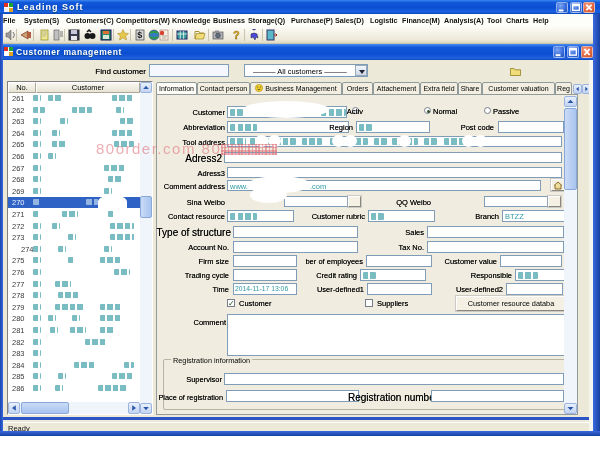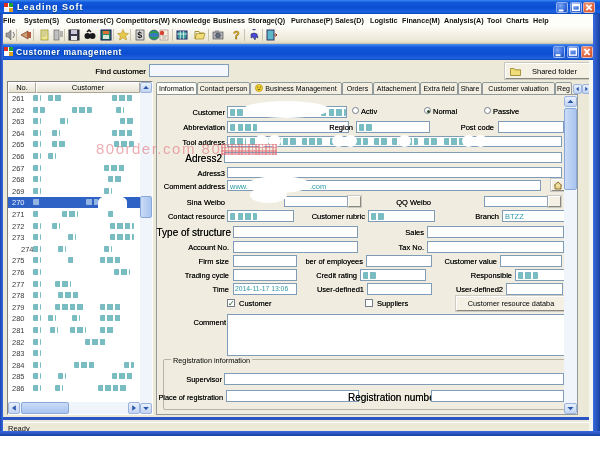--- a/index.html
+++ b/index.html
@@ -158,21 +158,26 @@
       </svg>
     </div>
 <div class="ab" style="left:581px;top:46px;width:12px;height:12px;border-radius:2px;background:radial-gradient(circle at 35% 30%,#f5a990 0%,#e8714a 45%,#c94d22 100%);border:1px solid #e8f0ff88">
       <svg width="12" height="12" style="position:absolute;left:-1px;top:-1px">
         <path d="M3.3600000000000003,3.0 L8.64,9.0 M8.64,3.0 L3.3600000000000003,9.0" stroke="#fff" stroke-width="1.8" fill="none"></path>
       </svg>
     </div>
 
 <div class="lbl" style="left:76px;top:67px;width:70px;font-size:8px">Find customer</div>
 <div class="tb" style="left:149px;top:64px;width:80px;height:13px;background:#f4f7fd"></div>
-<div class="btn3" style="left:505px;top:63px;width:85px;height:16px;line-height:15px;padding-left:14px;font-size:7.5px">Shared folder</div>
+<div class="tb" style="left:244px;top:64px;width:124px;height:13px">
+ <div class="ab" style="left:0;top:2px;width:110px;text-align:center;font-size:7.5px;color:#000;white-space:nowrap">——— All customers ———</div>
+ <div class="ab" style="right:0px;top:0px;width:12px;height:11px;background:linear-gradient(180deg,#f2f6fc,#cfd8e8);border:1px solid #9ab;">
+        <div style="position:absolute;left:2.5px;top:3.5px;width:0;height:0;border-left:3px solid transparent;border-right:3px solid transparent;border-top:4px solid #223"></div>
+      </div>
+</div>
 <svg class="ab" style="left:510px;top:67px;z-index:2" width="11" height="9">
       <path d="M0.5,8.5 V1.5 H4 L5,2.8 H10.5 V8.5 Z" fill="#f0dc78" stroke="#908020" stroke-width="0.8"></path>
     </svg>
 <div class="ab" style="left:7px;top:81px;width:146px;height:334px;background:#fff;border:1px solid #808080;border-right-color:#fff;border-bottom-color:#fff"></div>
 <div class="ab" style="left:8px;top:82px;width:28px;height:11px;background:linear-gradient(180deg,#f8f7f2,#e8e4d4);border:1px solid #aca899;border-top-color:#fff;border-left-color:#fff;font-size:7.5px;text-align:center;line-height:10px">No.</div>
 <div class="ab" style="left:36px;top:82px;width:104px;height:11px;background:linear-gradient(180deg,#f8f7f2,#e8e4d4);border:1px solid #aca899;border-top-color:#fff;border-left-color:#fff;font-size:7.5px;text-align:center;line-height:10px">Customer</div>
 <div class="ab" style="left:12px;top:93.9px;font-size:7.5px;color:#3a3a3a;z-index:2">261</div>
 <div class="zh" style="left:33px;top:94.9px;width:8px;z-index:31;"></div>
 <div class="zh" style="left:48px;top:94.9px;width:14px;z-index:31;"></div>
 <div class="zh" style="left:112px;top:94.9px;width:22px;z-index:31;"></div>
@@ -316,21 +321,21 @@
         <path d="M6.3,5.0 L2.88,7.800000000000001 V2.2 Z" fill="#2b57a8"></path>
       </svg>
     </div>
 <div class="ab" style="left:156px;top:94px;width:422px;height:321px;background:#f0ede0;border:1px solid #919b9c;z-index:1"></div>
 <div class="ab" style="left:0;top:0;z-index:5">
       <div class="lbl" style="left:135px;top:108px;width:90px;font-size:7.5px">Customer</div>
       <div class="tb" style="left:227px;top:106px;width:120px;height:12px"></div>
       <div class="zh" style="left:230px;top:108.5px;width:13px;height:7px;z-index:31"></div>
       <div class="zh" style="left:321px;top:108.5px;width:25px;height:7px;z-index:31"></div>
       <div class="radio" style="left:352px;top:107px"></div>
-      <div class="lbl" style="left:361px;top:107px;width:30px;text-align:left">Activ</div>
+      <div class="lbl" style="left:340px;top:107px;width:30px;text-align:center">Activ</div>
       <div class="radio" style="left:424px;top:107px">
         <div class="rdot"></div>
       </div>
       <div class="lbl" style="left:433px;top:107px;width:40px;text-align:left">Normal</div>
       <div class="radio" style="left:484px;top:107px"></div>
       <div class="lbl" style="left:493px;top:107px;width:40px;text-align:left">Passive</div>
       <div class="lbl" style="left:135px;top:123px;width:90px;font-size:7.5px">Abbreviation</div>
       <div class="tb" style="left:227px;top:121px;width:122px;height:12px"></div>
       <div class="zh" style="left:230px;top:123.5px;width:27px;height:7px;z-index:31"></div>
       <div class="lbl" style="left:303px;top:123px;width:50px;font-size:7.5px">Region</div>

